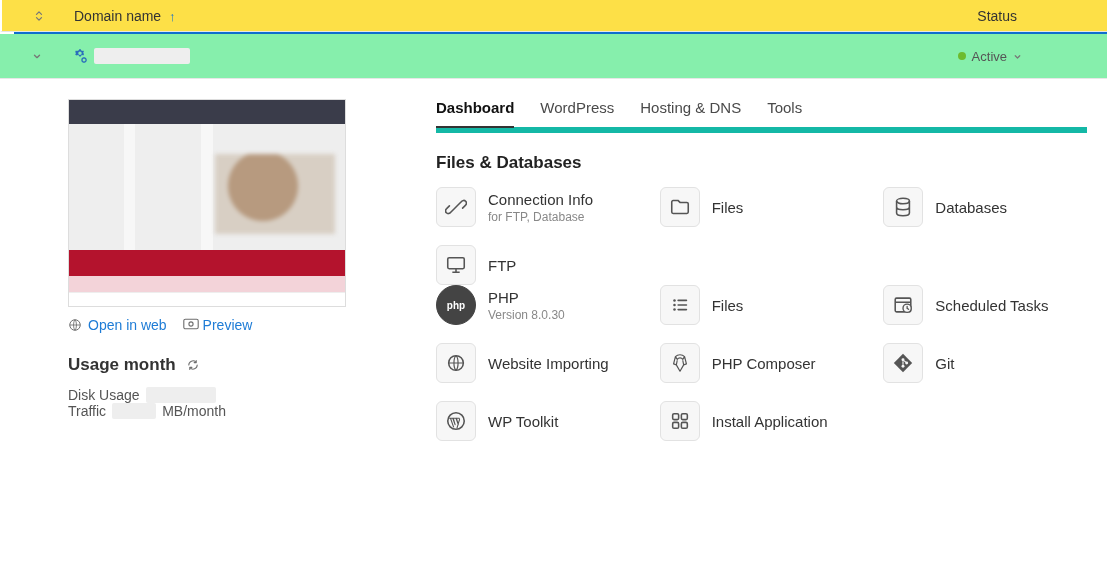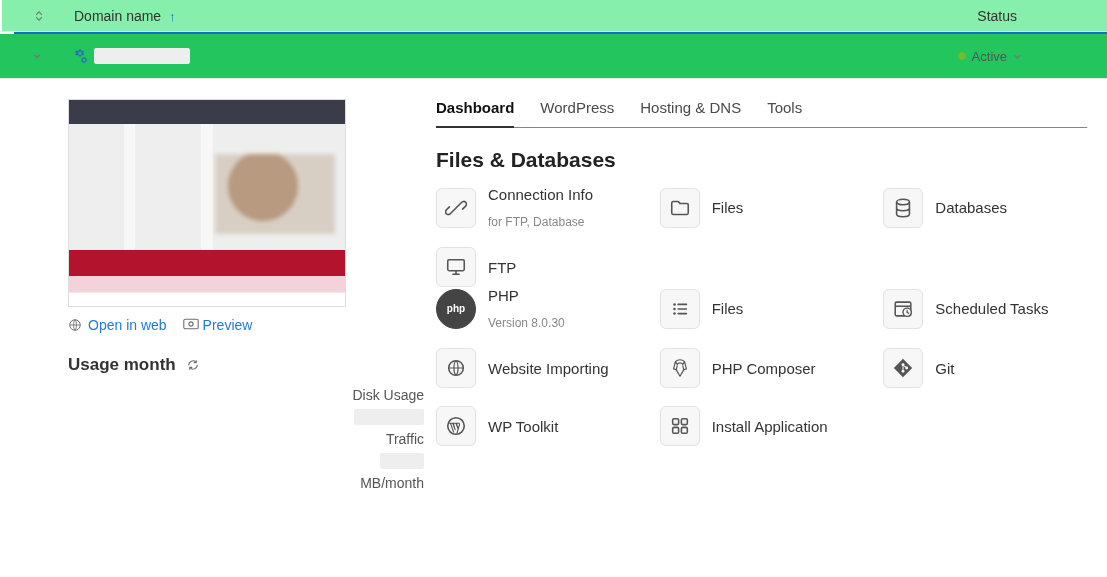--- a/index.html
+++ b/index.html
@@ -13,40 +13,40 @@
     overflow: hidden;
   }
   .page { display: flex; flex-direction: column; }
 
   
   .headrow {
     display: flex; align-items: center;
     padding: 8px 20px 7px 30px;
     border-bottom: 1px solid #e5e5e5;
     border-left: 2px solid #fff;
-    background: #86efac;
+    background: #fde047;
   }
   .chev-updown {
     width: 14px; height: 14px; color: #777;
     display: inline-flex; align-items: center; justify-content: center;
     margin-right: 28px;
   }
   .head-domain-label { color: #333; font-size: 14px; }
   .sort-arrow { color: #0f6ecd; font-size: 13px; margin-left: 4px; }
   .headrow-spacer { flex: 1; }
   .head-status-label { color: #333; margin-right: 70px; }
 
   
   .blue-line { height: 2px; background: #0f6ecd; margin-left: 14px; }
 
   
   .panel-hdr {
     display: flex; align-items: center;
     padding: 14px 20px 14px 30px;
-    background: #22c55e;
+    background: #86efac;
     border-bottom: 1px solid #e7e7e7;
   }
   .chev-down-sm {
     width: 14px; height: 14px; color: #777;
     display: inline-flex; align-items: center; justify-content: center;
     margin-right: 28px;
   }
   .gears-icon { width: 16px; height: 16px; color: #2a6ebb; margin-right: 6px; }
   .domain-blur {
     width: 96px; height: 16px;
@@ -103,42 +103,42 @@
     font-size: 14px;
   }
   .link { color: #1e7cd6; display: inline-flex; align-items: center; gap: 6px; cursor: pointer; }
   .icon-sm { width: 14px; height: 14px; color: #6e6e6e; }
 
   .usage-hdr {
     display: flex; align-items: center; gap: 10px;
     margin-top: 22px;
     font-weight: 600; font-size: 17px; color: #333;
   }
-  .stat-line { margin-top: 12px; color: #555; display: flex; align-items: flex-end; gap: 6px; flex-direction: column; }
+  .stat-line { margin-top: 12px; color: #555; display: flex; align-items: center; gap: 6px; }
   .stat-line + .stat-line { margin-top: 0; }
   .blur-chip {
     display: inline-block; height: 16px; background: #eee; border-radius: 2px;
   }
 
   
   .right { padding-left: 2px; }
 
   .tabs {
     display: flex; gap: 26px;
-    border-bottom: 1px solid #14b8a6;
+    border-bottom: 6px solid #14b8a6;
   }
   .tab {
     padding: 0 0 10px 0;
     color: #4a4a4a; font-size: 15px;
     cursor: pointer;
   }
   .tab.active { color: #111; font-weight: 600; border-bottom: 2px solid #333; margin-bottom: -1px; }
 
   .section-title {
-    font-size: 21px; font-weight: 700; color: #222;
+    font-size: 17px; font-weight: 700; color: #222;
     margin-top: 20px; margin-bottom: 14px;
   }
 
   .card-grid {
     display: grid;
     grid-template-columns: repeat(3, 1fr);
     row-gap: 18px;
     column-gap: 20px;
   }
   .card {
@@ -148,21 +148,21 @@
   .card .ic {
     width: 40px; height: 40px;
     border: 1px solid #e2e2e2;
     border-radius: 6px;
     background: #f7f7f7;
     display: inline-flex; align-items: center; justify-content: center;
     color: #555;
   }
   .card .lbls { display: flex; flex-direction: column; justify-content: flex-end; }
   .card .lbl { color: #333; font-size: 15px; }
-  .card .sub { color: #888; font-size: 12px; margin-top: 12px; }
+  .card .sub { color: #888; font-size: 12px; margin-top: 2px; }
 
   svg { display: block; }
 </style>
 </head>
 <body>
 
 <div class="page">
 
   <div class="headrow">
     <span class="chev-updown">

